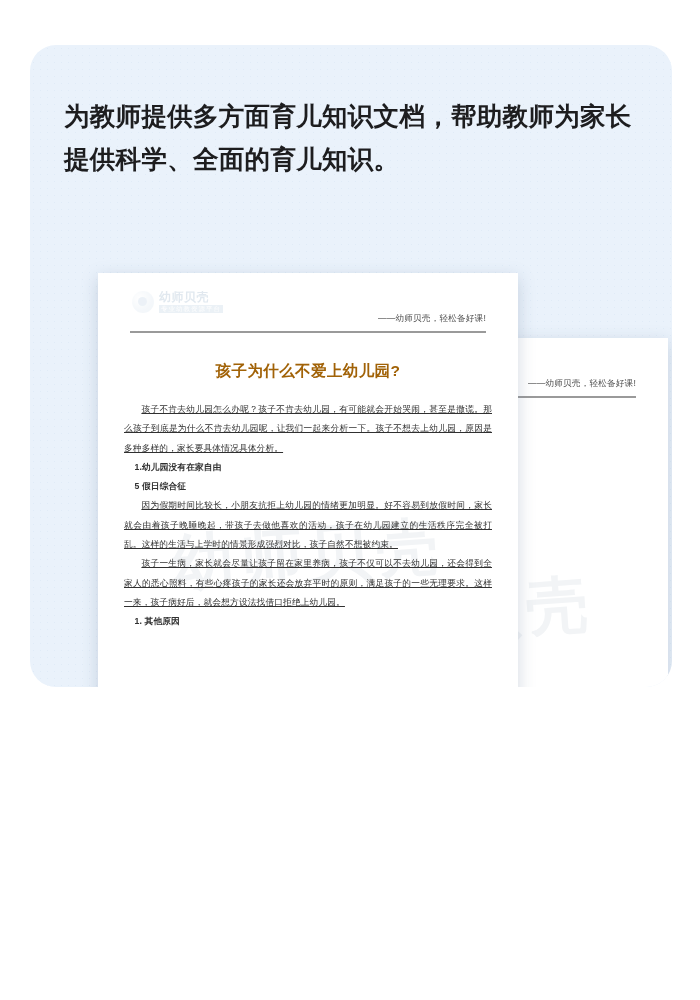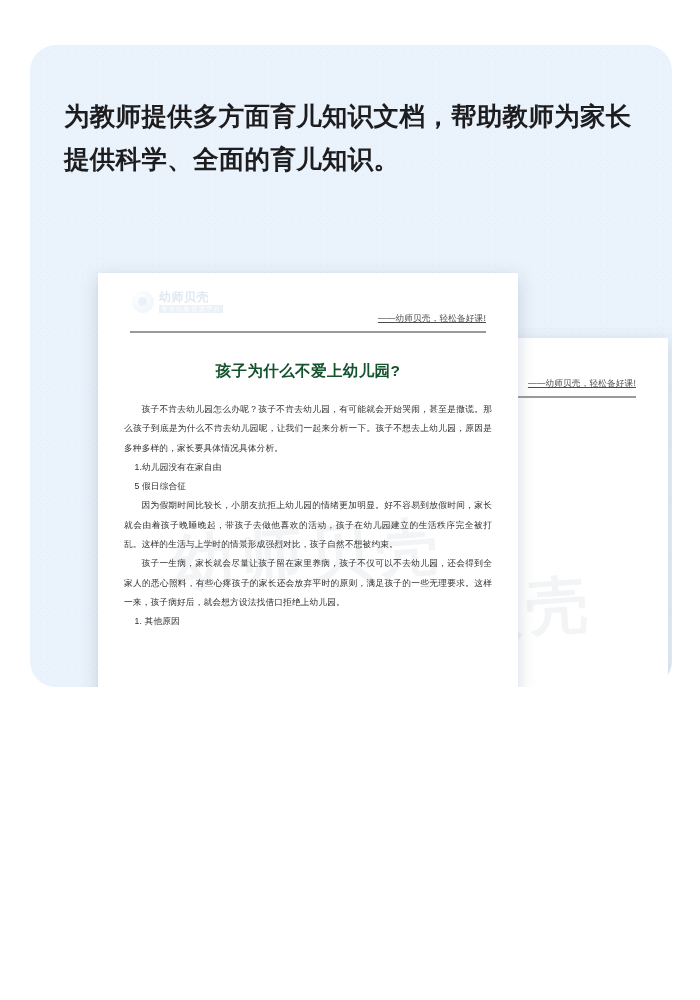--- a/index.html
+++ b/index.html
@@ -155,38 +155,37 @@
     margin-top: 1.5px;
   }
   .tagline {
     position: absolute;
     right: 6px;
     top: 24px;
     font-size: 8.6px;
     color: #4c4c4c;
     letter-spacing: 0.2px;
     white-space: nowrap;
-    text-decoration: underline;
   }
   .rule {
     position: absolute;
     left: 6px;
     right: 6px;
     top: 42px;
     height: 2px;
     background: #9a9a9a;
   }
 
   
   .doc-title {
     margin-top: 26px;
     text-align: center;
     font-size: 15.5px;
     font-weight: 700;
-    color: #14532d;
+    color: #a16207;
     letter-spacing: 0.4px;
     position: relative;
   }
   .doc-back .doc-title {
     margin-top: 30px;
     text-align: left;
     padding-left: 14px;
     font-size: 15.5px;
   }
 
@@ -196,28 +195,30 @@
     position: relative;
   }
   .para {
     font-size: 8.7px;
     line-height: 19.3px;
     color: #303030;
     text-indent: 2em;
     margin: 0 0 0 0;
     text-align: justify;
     letter-spacing: 0.15px;
+    text-decoration: underline;
   }
   .heading {
     font-size: 8.7px;
     line-height: 19.3px;
     color: #303030;
     text-indent: 1.2em;
     margin: 0;
     letter-spacing: 0.15px;
+    font-weight: bold;
   }
   .doc-back .para,
   .doc-back .heading {
     font-size: 9.1px;
     line-height: 21.5px;
   }
   .doc-back .doc-body {
     margin-top: 16px;
     padding-left: 14px;
     padding-right: 6px;

